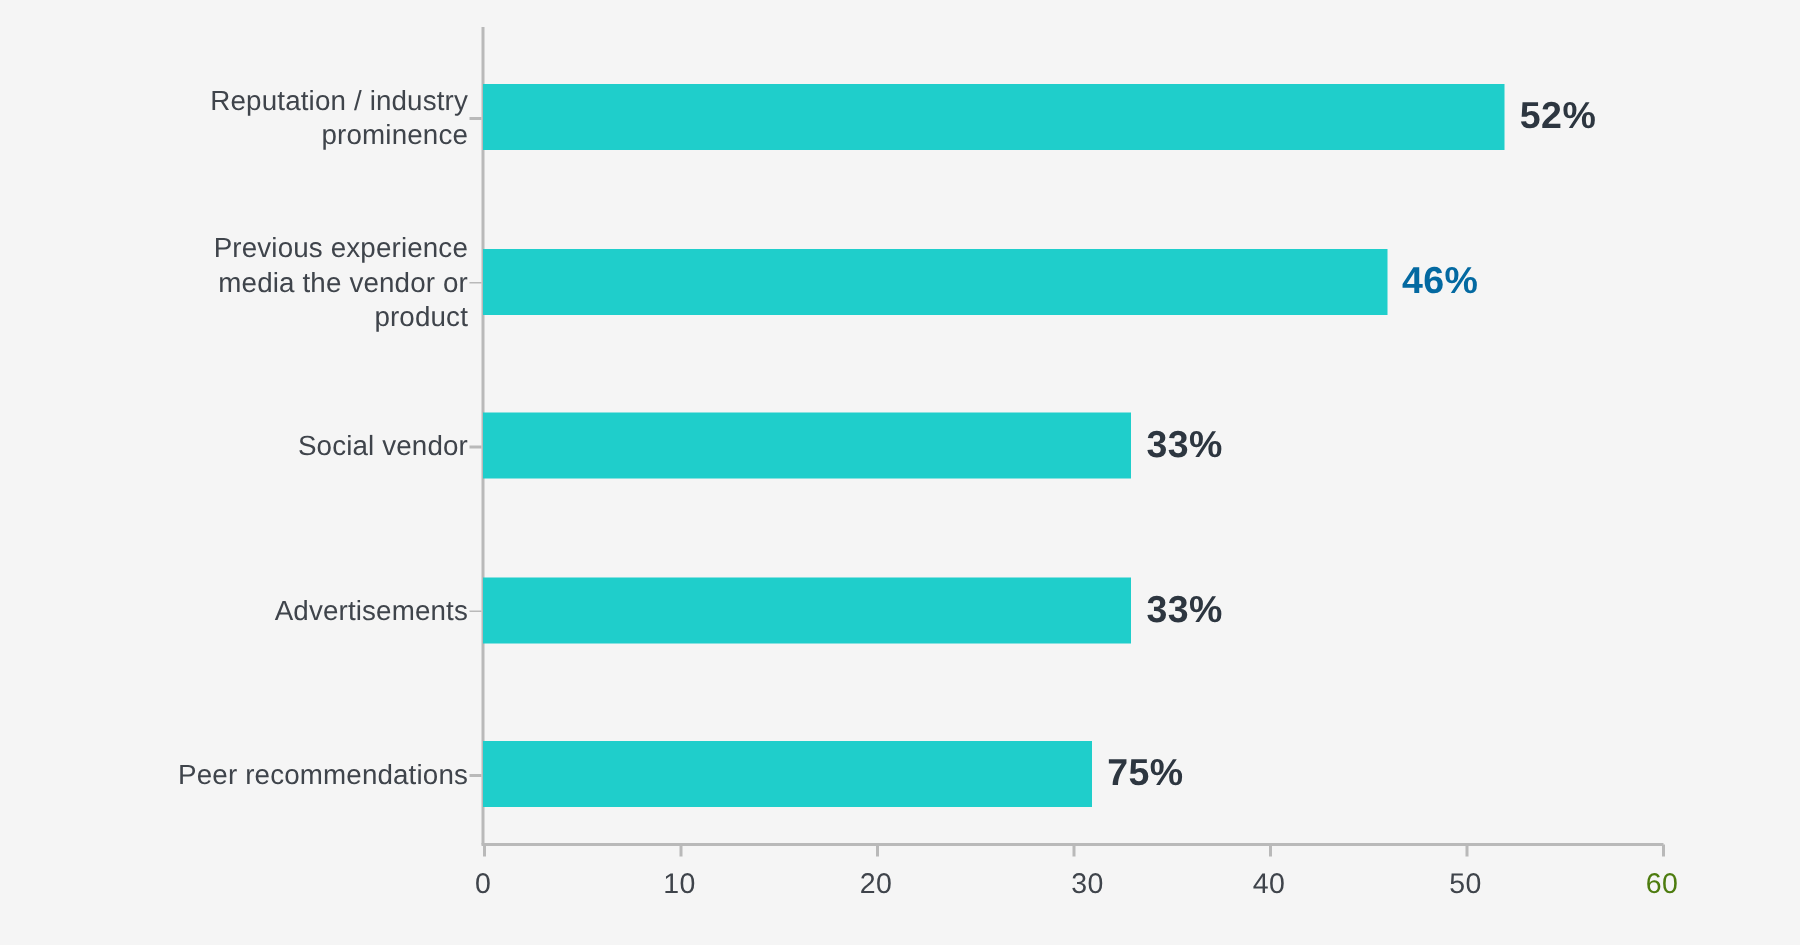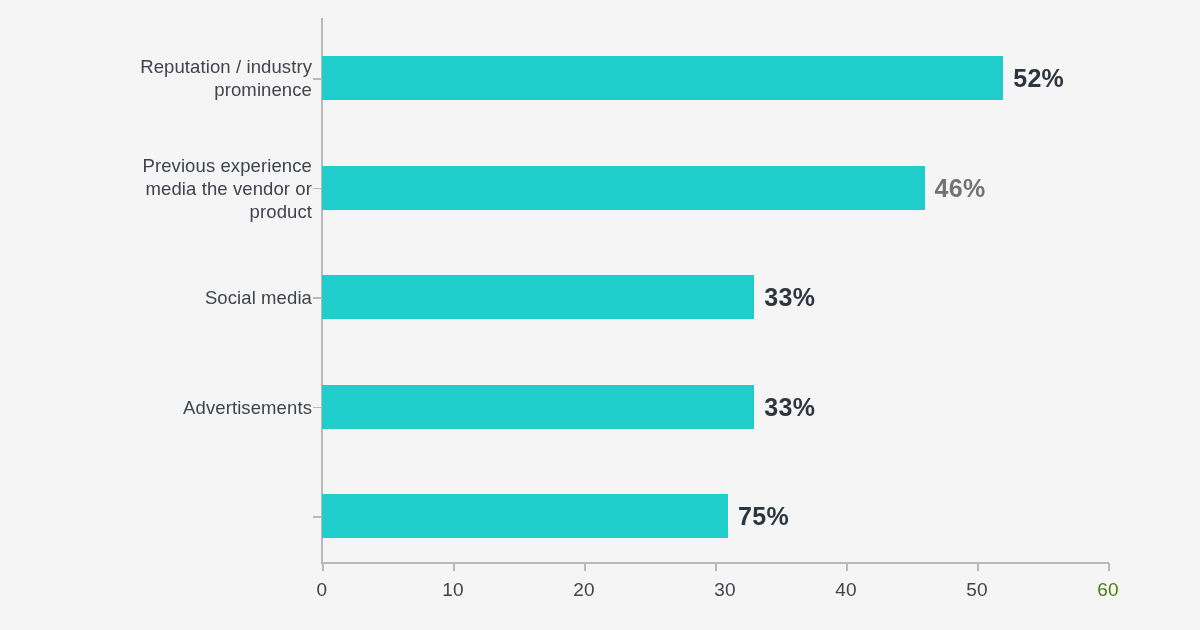--- a/index.html
+++ b/index.html
@@ -131,35 +131,36 @@
         <div class="tickmark" style="top: 22px;"></div>
         <div class="bar" title="Reputation / industry prominence: 52%" style="width: 681.2px; background: rgb(31, 206, 203);"></div>
         <div class="bar-value" style="left: 1013.2px; color: rgb(45, 54, 64);">52%</div>
       </div>
       <div class="row" style="top: 165.5px;">
         <div class="cat-label" style="top: 50%; transform: translateY(-50%);">Previous experience
 media the vendor or
 product</div>
         <div class="tickmark" style="top: 22px;"></div>
         <div class="bar" title="Previous experience with the vendor or product: 46%" style="width: 602.6px; background: rgb(31, 206, 203);"></div>
-        <div class="bar-value" style="left: 934.6px; color: #737373; text-align: center;">46%</div>
+        <div class="bar-value" style="left: 934.6px; color: #0369a1; text-align: center;">46%</div>
       </div>
       <div class="row" style="top: 275px;">
-        <div class="cat-label" style="top: 50%; transform: translateY(-50%);">Social media</div>
+        <div class="cat-label" style="top: 50%; transform: translateY(-50%);">Social vendor</div>
         <div class="tickmark" style="top: 22px;"></div>
         <div class="bar" title="Social media: 33%" style="width: 432.3px; background: rgb(31, 206, 203);"></div>
         <div class="bar-value" style="left: 764.3px; color: rgb(45, 54, 64);">33%</div>
       </div>
       <div class="row" style="top: 384.5px;">
         <div class="cat-label" style="top: 50%; transform: translateY(-50%);">Advertisements</div>
         <div class="tickmark" style="top: 22px;"></div>
         <div class="bar" title="Advertisements: 33%" style="width: 432.3px; background: rgb(31, 206, 203);"></div>
         <div class="bar-value" style="left: 764.3px; color: rgb(45, 54, 64);">33%</div>
       </div>
       <div class="row" style="top: 494px;">
+        <div class="cat-label" style="top: 50%; transform: translateY(-50%);">Peer recommendations</div>
         <div class="tickmark" style="top: 22px;"></div>
         <div class="bar" title="Peer recommendations: 31%" style="width: 406.1px; background: rgb(31, 206, 203);"></div>
         <div class="bar-value" style="left: 738.1px; color: rgb(45, 54, 64);">75%</div>
       </div>
     </div>
   <div class="xticks">
       <div class="xtick-mark" style="left: 322px;"></div>
       <div class="xtick-label" style="left: 322px; color: rgb(63, 68, 75);">0</div>
       <div class="xtick-mark" style="left: 453px;"></div>
       <div class="xtick-label" style="left: 453px; color: rgb(63, 68, 75);">10</div>

